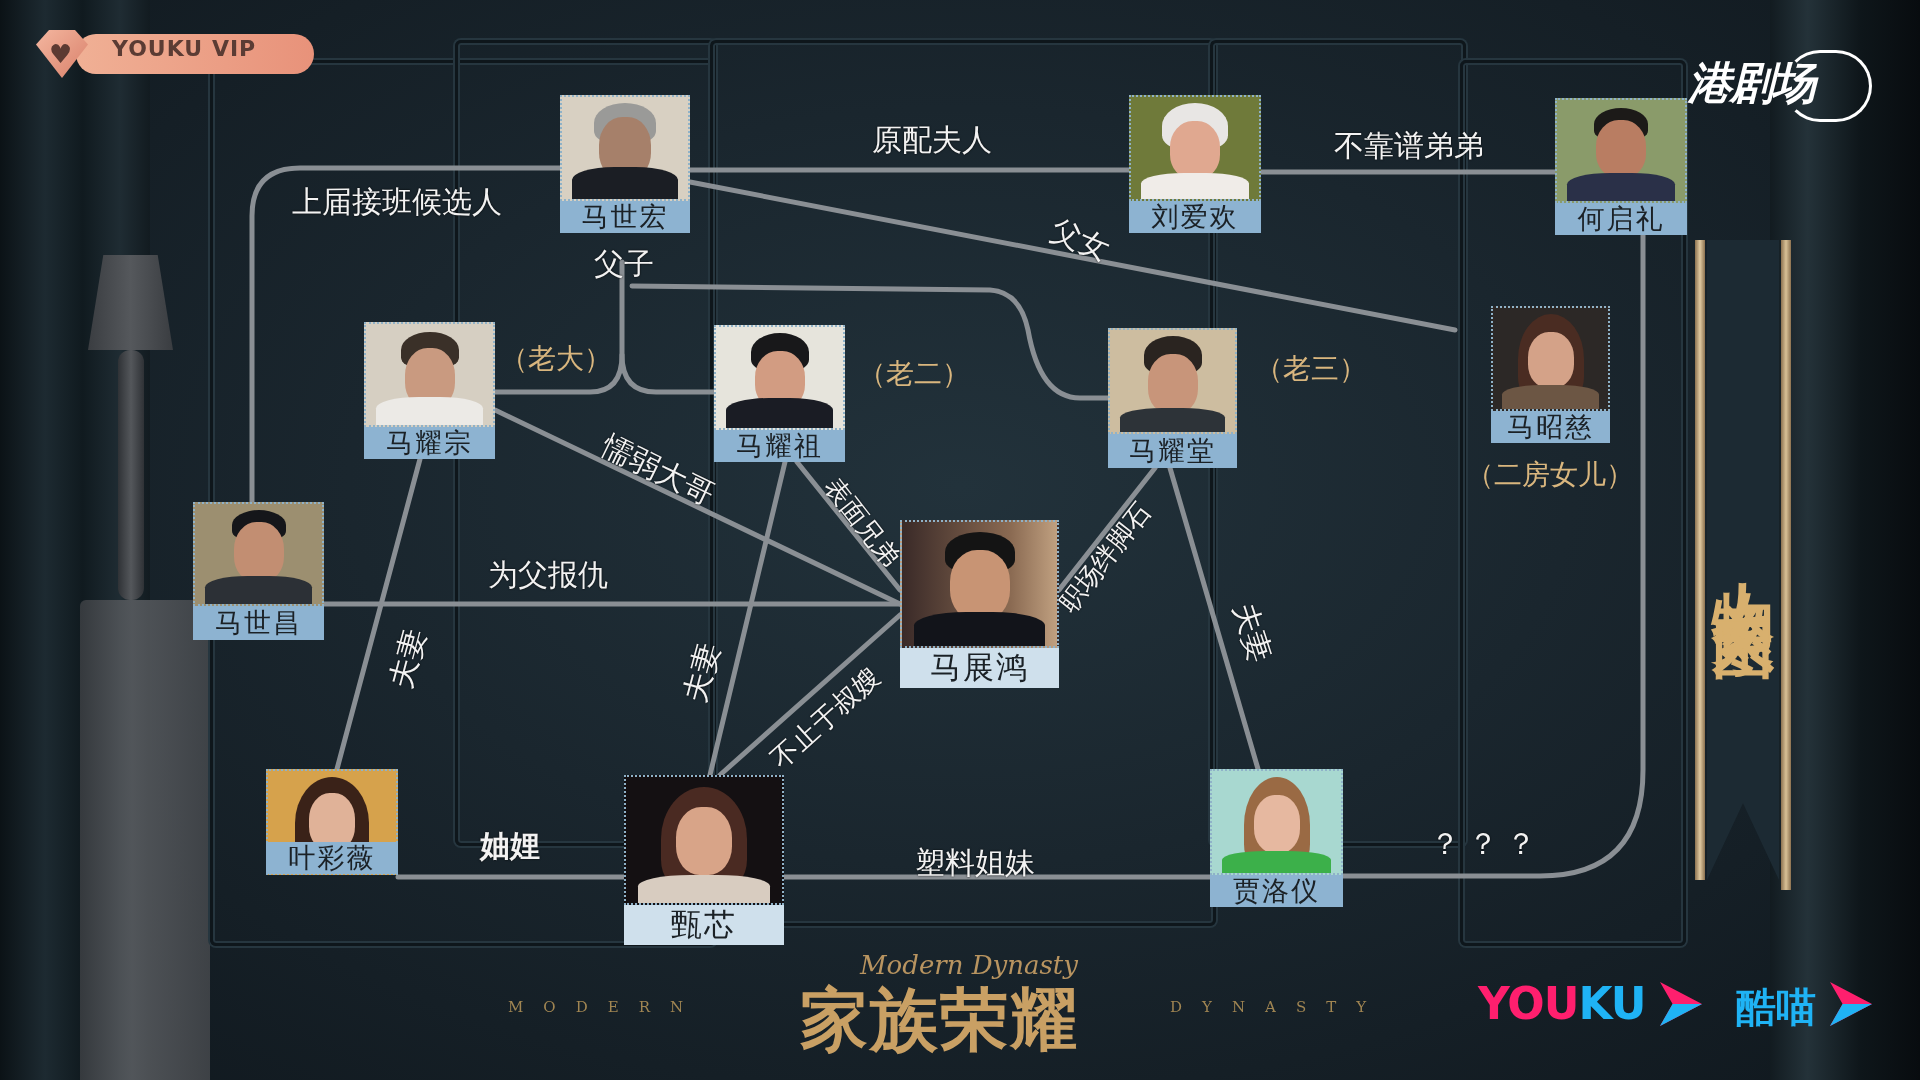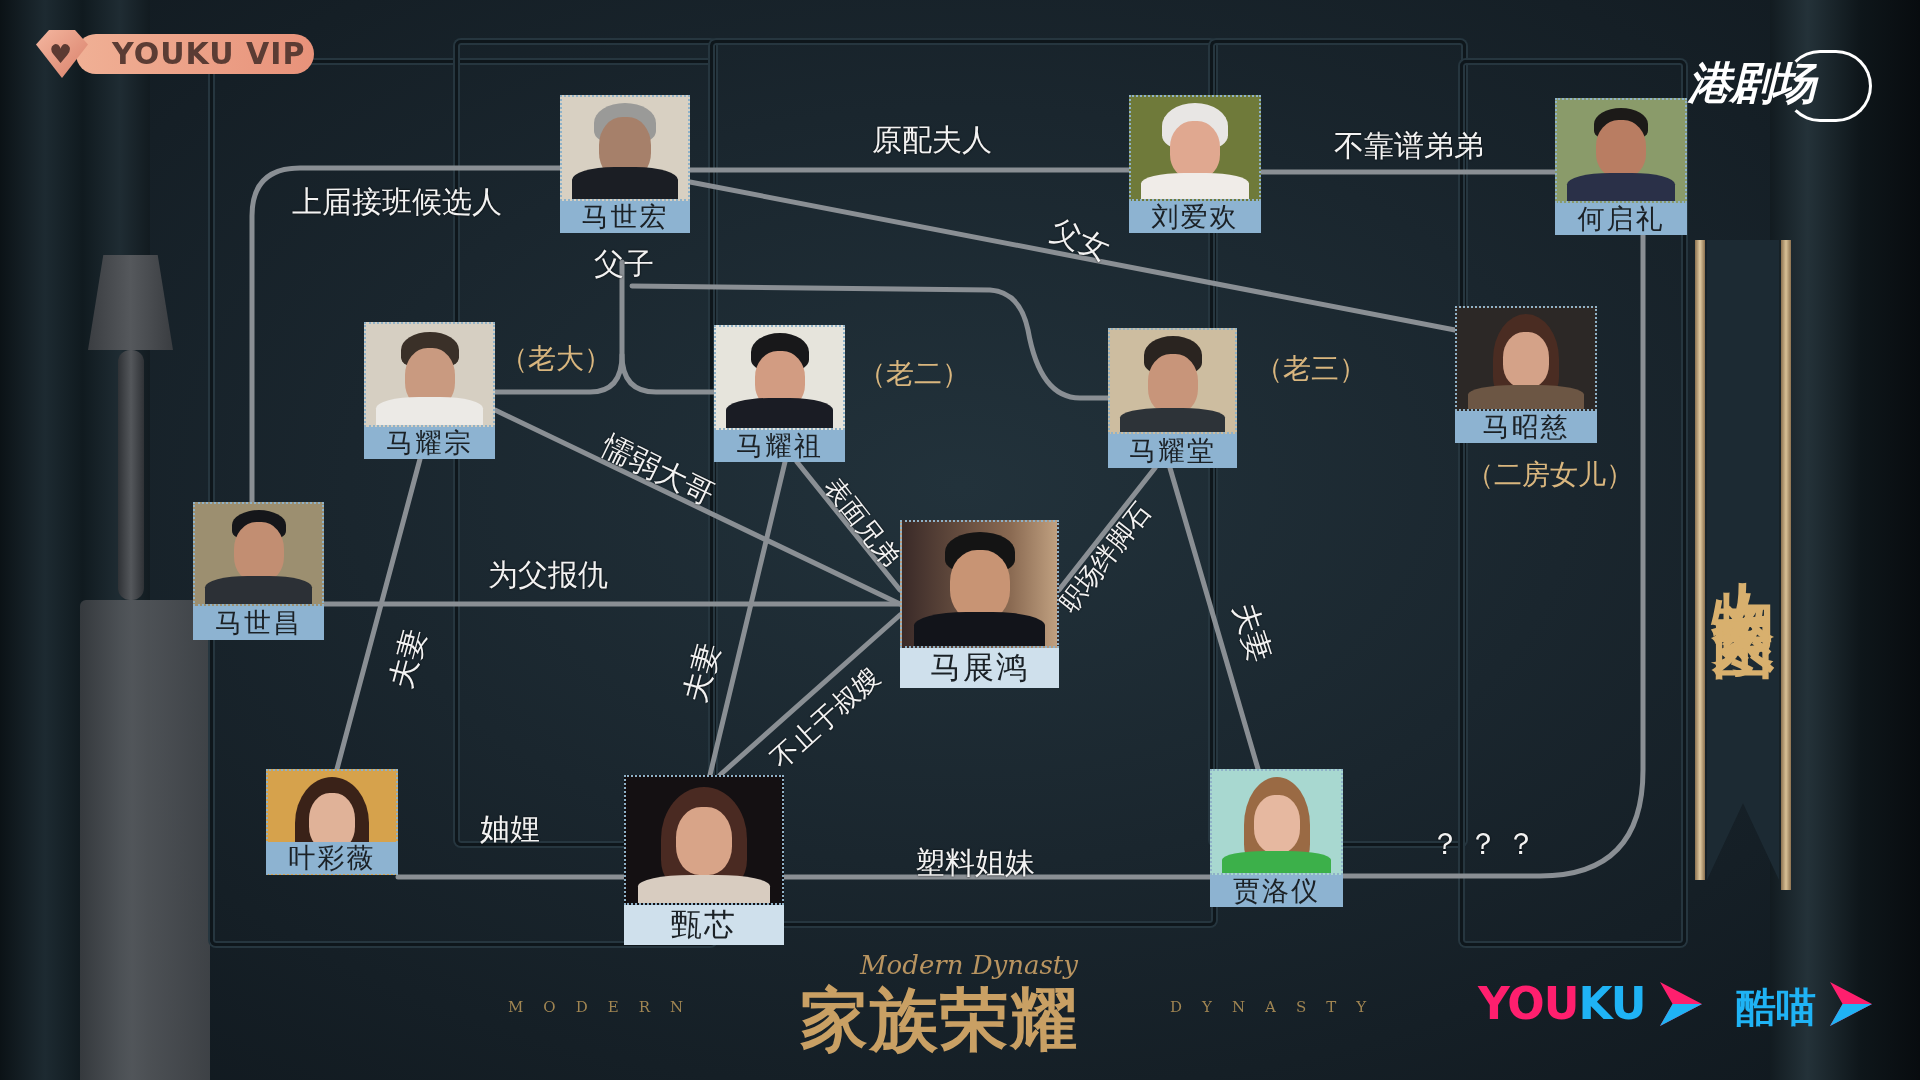--- a/index.html
+++ b/index.html
@@ -22,21 +22,21 @@
     background: linear-gradient(90deg,#2f3236,#54575b,#2f3236); border-radius:12px; }
 
   svg.lines { position:absolute; left:0; top:0; }
 
   .vip { position:absolute; left:36px; top:30px; width:278px; height:48px; }
   .vip .pill { position:absolute; left:40px; top:4px; width:238px; height:40px; border-radius:20px;
     background: linear-gradient(90deg,#f0b095,#e8927a); }
   .vip .heart { position:absolute; left:0; top:0; width:52px; height:48px;
     background: linear-gradient(135deg,#f4b7a0,#d9806a); clip-path: polygon(0 30%, 25% 0, 75% 0, 100% 30%, 50% 100%); }
   .vip .heart span { position:absolute; left:13px; top:9px; color:#5c3a32; font-size:26px; font-family:"DejaVu Sans",sans-serif; font-weight:bold; }
-  .vip .txt { position:absolute; left:76px; top:6px; font-family:"DejaVu Sans","Liberation Sans",sans-serif; font-weight:bold; font-size:30px; color:#5b3c34; letter-spacing:1px; }
+  .vip .txt { position:absolute; left:76px; top:6px; font-family:"DejaVu Sans","Liberation Sans",sans-serif; font-weight:bold; font-size:22px; color:#5b3c34; letter-spacing:1px; }
 
   .gjc { position:absolute; left:1688px; top:50px; width:186px; height:70px; }
   .gjc .txt { position:absolute; left:0; top:4px; font-family:"DejaVu Sans","Liberation Sans",sans-serif; font-style:italic; font-weight:bold; font-size:44px; color:#ffffff; letter-spacing:-2px; }
   .gjc .arc { position:absolute; left:96px; top:0; width:82px; height:66px; border:3px solid #ffffff; border-left-color:transparent; border-radius:40px; }
 
   .node { position:absolute; }
   .node .photo { position:absolute; left:0; top:0; right:0; border:2px dotted #8fb2c8; box-sizing:border-box; overflow:hidden; }
   .node .name { position:absolute; left:0; right:0; bottom:0; background:#8db3d1; color:#1b2126;
     text-align:center; font-size:27px; letter-spacing:2px; display:flex; align-items:center; justify-content:center; }
   .node.main .name { background:#cfe0ec; font-size:31px; }
@@ -138,21 +138,21 @@
 <div class="rel" style="left:594px;top:244px;">父子</div>
 <div class="rel" style="left:1050px;top:220px;transform:rotate(22deg);">父女</div>
 <div class="rel" style="left:598px;top:450px;transform:rotate(26deg);">懦弱大哥</div>
 <div class="rel" style="left:810px;top:505px;transform:rotate(52deg);font-size:26px;">表面兄弟</div>
 <div class="rel" style="left:1040px;top:540px;transform:rotate(-52deg);font-size:26px;">职场绊脚石</div>
 <div class="rel" style="left:488px;top:555px;">为父报仇</div>
 <div class="rel" style="left:378px;top:638px;transform:rotate(-75deg);">夫妻</div>
 <div class="rel" style="left:672px;top:652px;transform:rotate(-75deg);">夫妻</div>
 <div class="rel" style="left:1222px;top:612px;transform:rotate(72deg);">夫妻</div>
 <div class="rel" style="left:758px;top:700px;transform:rotate(-42deg);font-size:27px;">不止于叔嫂</div>
-<div class="rel" style="left:480px;top:809px;">妯娌</div>
+<div class="rel" style="left:480px;top:826px;font-weight:bold;">妯娌</div>
 <div class="rel" style="left:915px;top:843px;">塑料姐妹</div>
 <div class="rel" style="left:1430px;top:824px;letter-spacing:8px;">？？？</div>
 
 <div class="gold" style="left:500px;top:340px;">（老大）</div>
 <div class="gold" style="left:858px;top:355px;">（老二）</div>
 <div class="gold" style="left:1255px;top:350px;font-family:Liberation Mono, monospace;">（老三）</div>
 <div class="gold" style="left:1466px;top:456px;">（二房女儿）</div>
 
 <div class="node" style="left:560px;top:95px;width:130px;height:138px;">
   <div class="photo" style="height:106px;background:#d8d0c2;">
@@ -201,21 +201,21 @@
 
 <div class="node" style="left:1108px;top:328px;width:129px;height:140px;">
   <div class="photo" style="height:106px;background:#cdbda0;">
     <div class="hair" style="top:6px;width:58px;height:38px;background:#2a2420;"></div>
     <div class="face" style="top:24px;width:50px;height:60px;background:#c8957a;"></div>
     <div class="body" style="height:24px;background:#2d3338;"></div>
   </div>
   <div class="name" style="height:34px;">马耀堂</div>
 </div>
 
-<div class="node" style="left:1455px;top:306px;width:142px;height:137px;">
+<div class="node" style="left:1491px;top:306px;width:119px;height:137px;">
   <div class="photo" style="height:105px;background:#2c2826;">
     <div class="hair" style="top:6px;width:66px;height:90px;background:#4a2c22;"></div>
     <div class="face" style="top:24px;width:46px;height:56px;background:#d4a288;"></div>
     <div class="body" style="height:24px;background:#6c5644;"></div>
   </div>
   <div class="name" style="height:32px;">马昭慈</div>
 </div>
 
 <div class="node" style="left:193px;top:502px;width:131px;height:138px;">
   <div class="photo" style="height:104px;background:#9c8f70;">

